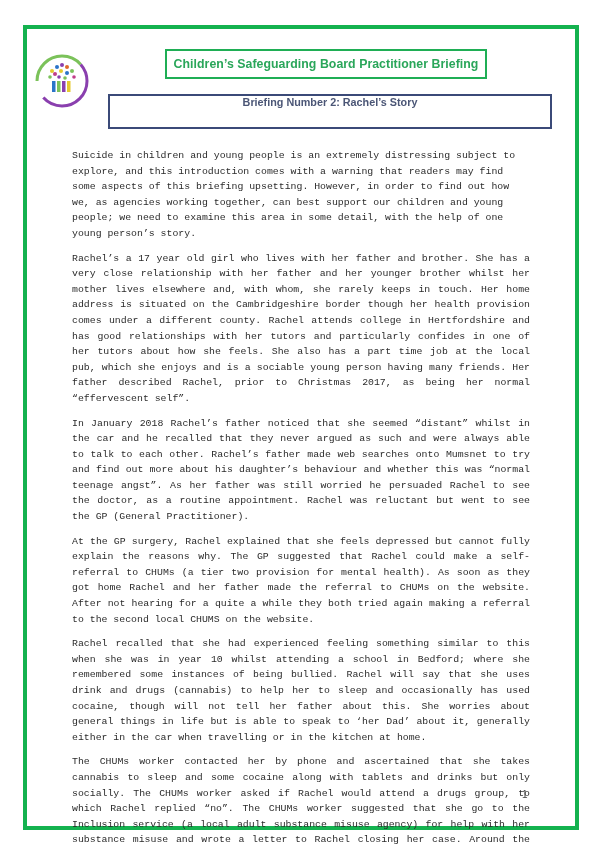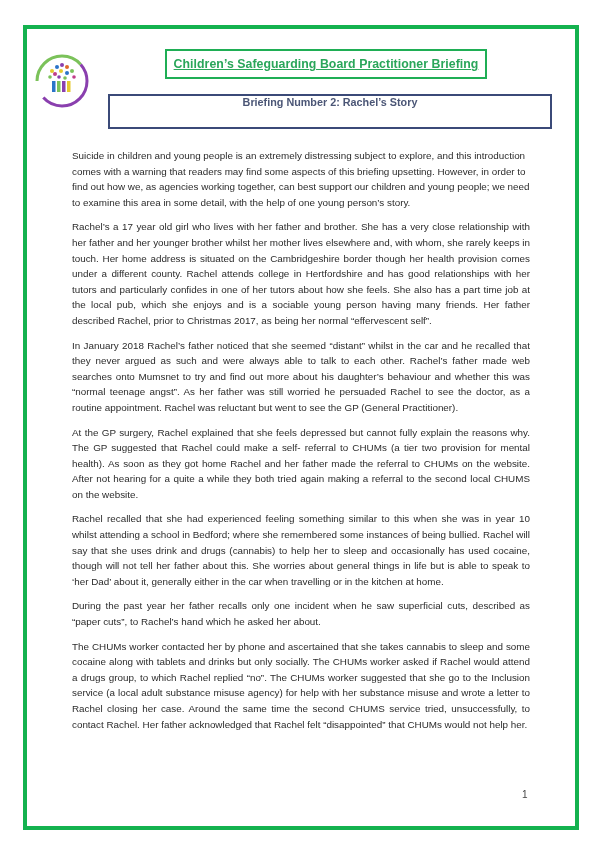--- a/index.html
+++ b/index.html
@@ -3,26 +3,26 @@
 <meta charset="utf-8">
 <style>
   html, body { margin: 0; padding: 0; background: #ffffff; }
   body { width: 603px; height: 851px; position: relative; overflow: hidden;
          font-family: "Liberation Sans", sans-serif; color: #2b2b2b; }
   .page-frame { position: absolute; left: 23px; top: 25px; width: 548px; height: 797px;
                 border: 4px solid #14b24f; box-sizing: content-box; }
   .logo { position: absolute; left: 34px; top: 51px; width: 56px; height: 60px; }
   .title-box { position: absolute; left: 165px; top: 49px; width: 318px; height: 26px;
                border: 2px solid #1fae55; display: flex; align-items: center; justify-content: center; }
-  .title-text { color: #2aa65a; font-weight: bold; font-size: 12.3px; letter-spacing: 0.05px; text-decoration: underline; }
+  .title-text { color: #2aa65a; font-weight: bold; font-size: 12.3px; letter-spacing: 0.05px; }
   .subtitle-box { position: absolute; left: 108px; top: 94px; width: 440px; height: 31px;
                   border: 2px solid #3b4a78; border-top-width: 2px; display: flex; align-items: flex-start; justify-content: center; }
   .subtitle-text { color: #4b5676; font-weight: bold; font-size: 10.8px; }
   .content { position: absolute; left: 72px; top: 148px; width: 458px; font-size: 9.85px; line-height: 15.6px; }
-  .content p { margin: 0 0 9px 0; text-align: justify; }
+  .content p { margin: 0 0 9px 0; text-align: justify; font-family: Liberation Mono, monospace; }
   .content p.first { text-align: left; }
   .section-heading { font-weight: bold; font-size: 12px; color: #333; margin: 4px 0 5px 0; }
   .intro-italic { font-style: italic; }
   .page-number { position: absolute; left: 522px; top: 789px; font-size: 10px; color: #444; }
 </style>
 </head>
 <body>
 
 <div class="page-frame"></div>
 
@@ -58,17 +58,16 @@
 <div class="subtitle-box">
   <span class="subtitle-text">Briefing Number 2: Rachel’s Story</span>
 </div>
 
 <div class="content">
   <p class="first">Suicide in children and young people is an extremely distressing subject to explore, and this introduction comes with a warning that readers may find some aspects of this briefing upsetting. However, in order to find out how we, as agencies working together, can best support our children and young people; we need to examine this area in some detail, with the help of one young person’s story.</p>
   <p>Rachel’s a 17 year old girl who lives with her father and brother. She has a very close relationship with her father and her younger brother whilst her mother lives elsewhere and, with whom, she rarely keeps in touch. Her home address is situated on the Cambridgeshire border though her health provision comes under a different county. Rachel attends college in Hertfordshire and has good relationships with her tutors and particularly confides in one of her tutors about how she feels. She also has a part time job at the local pub, which she enjoys and is a sociable young person having many friends. Her father described Rachel, prior to Christmas 2017, as being her normal “effervescent self”.</p>
   <p>In January 2018 Rachel’s father noticed that she seemed “distant” whilst in the car and he recalled that they never argued as such and were always able to talk to each other. Rachel’s father made web searches onto Mumsnet to try and find out more about his daughter’s behaviour and whether this was “normal teenage angst”. As her father was still worried he persuaded Rachel to see the doctor, as a routine appointment. Rachel was reluctant but went to see the GP (General Practitioner).</p>
   <p>At the GP surgery, Rachel explained that she feels depressed but cannot fully explain the reasons why. The GP suggested that Rachel could make a self- referral to CHUMs (a tier two provision for mental health). As soon as they got home Rachel and her father made the referral to CHUMs on the website. After not hearing for a quite a while they both tried again making a referral to the second local CHUMS on the website.</p>
   <p>Rachel recalled that she had experienced feeling something similar to this when she was in year 10 whilst attending a school in Bedford; where she remembered some instances of being bullied. Rachel will say that she uses drink and drugs (cannabis) to help her to sleep and occasionally has used cocaine, though will not tell her father about this. She worries about general things in life but is able to speak to ‘her Dad’ about it, generally either in the car when travelling or in the kitchen at home.</p>
-  <p>During the past year her father recalls only one incident when he saw superficial cuts, described as “paper cuts”, to Rachel’s hand which he asked her about.</p>
   <p>The CHUMs worker contacted her by phone and ascertained that she takes cannabis to sleep and some cocaine along with tablets and drinks but only socially. The CHUMs worker asked if Rachel would attend a drugs group, to which Rachel replied “no”. The CHUMs worker suggested that she go to the Inclusion service (a local adult substance misuse agency) for help with her substance misuse and wrote a letter to Rachel closing her case. Around the same time the second CHUMS service tried, unsuccessfully, to contact Rachel. Her father acknowledged that Rachel felt “disappointed” that CHUMs would not help her.</p>
 </div>
 
 <div class="page-number">1</div>
 
 </body></html>

